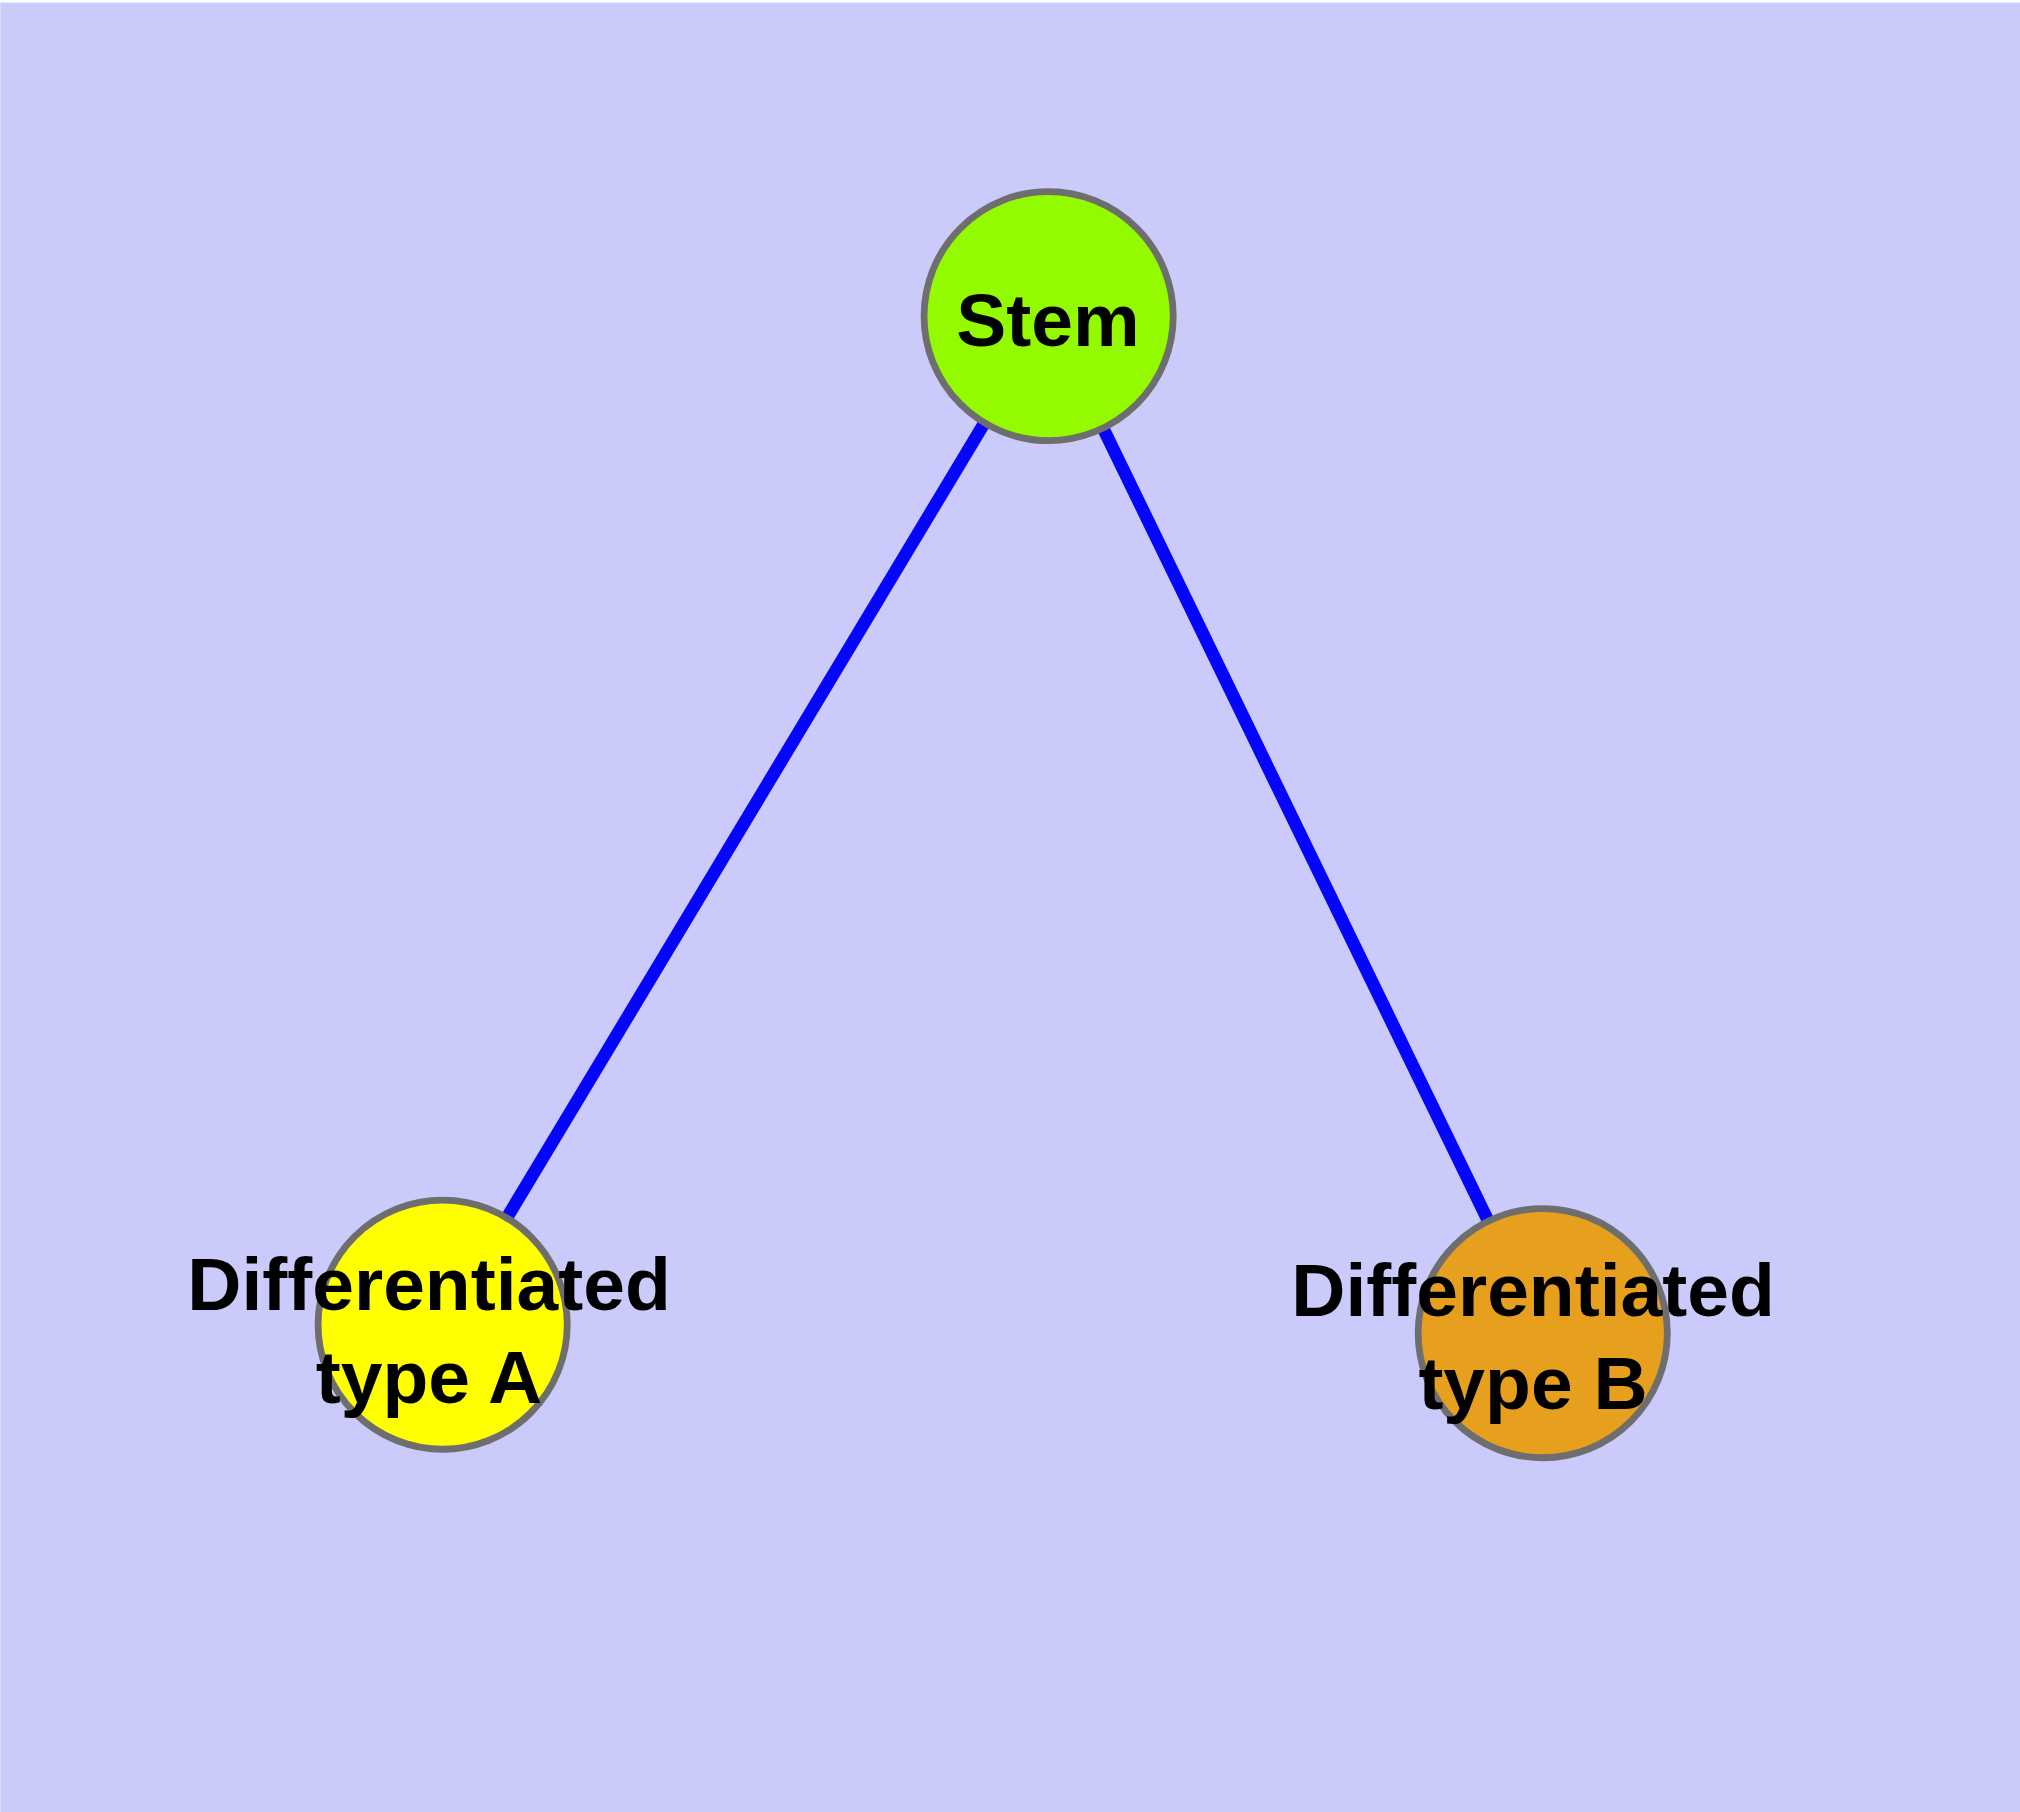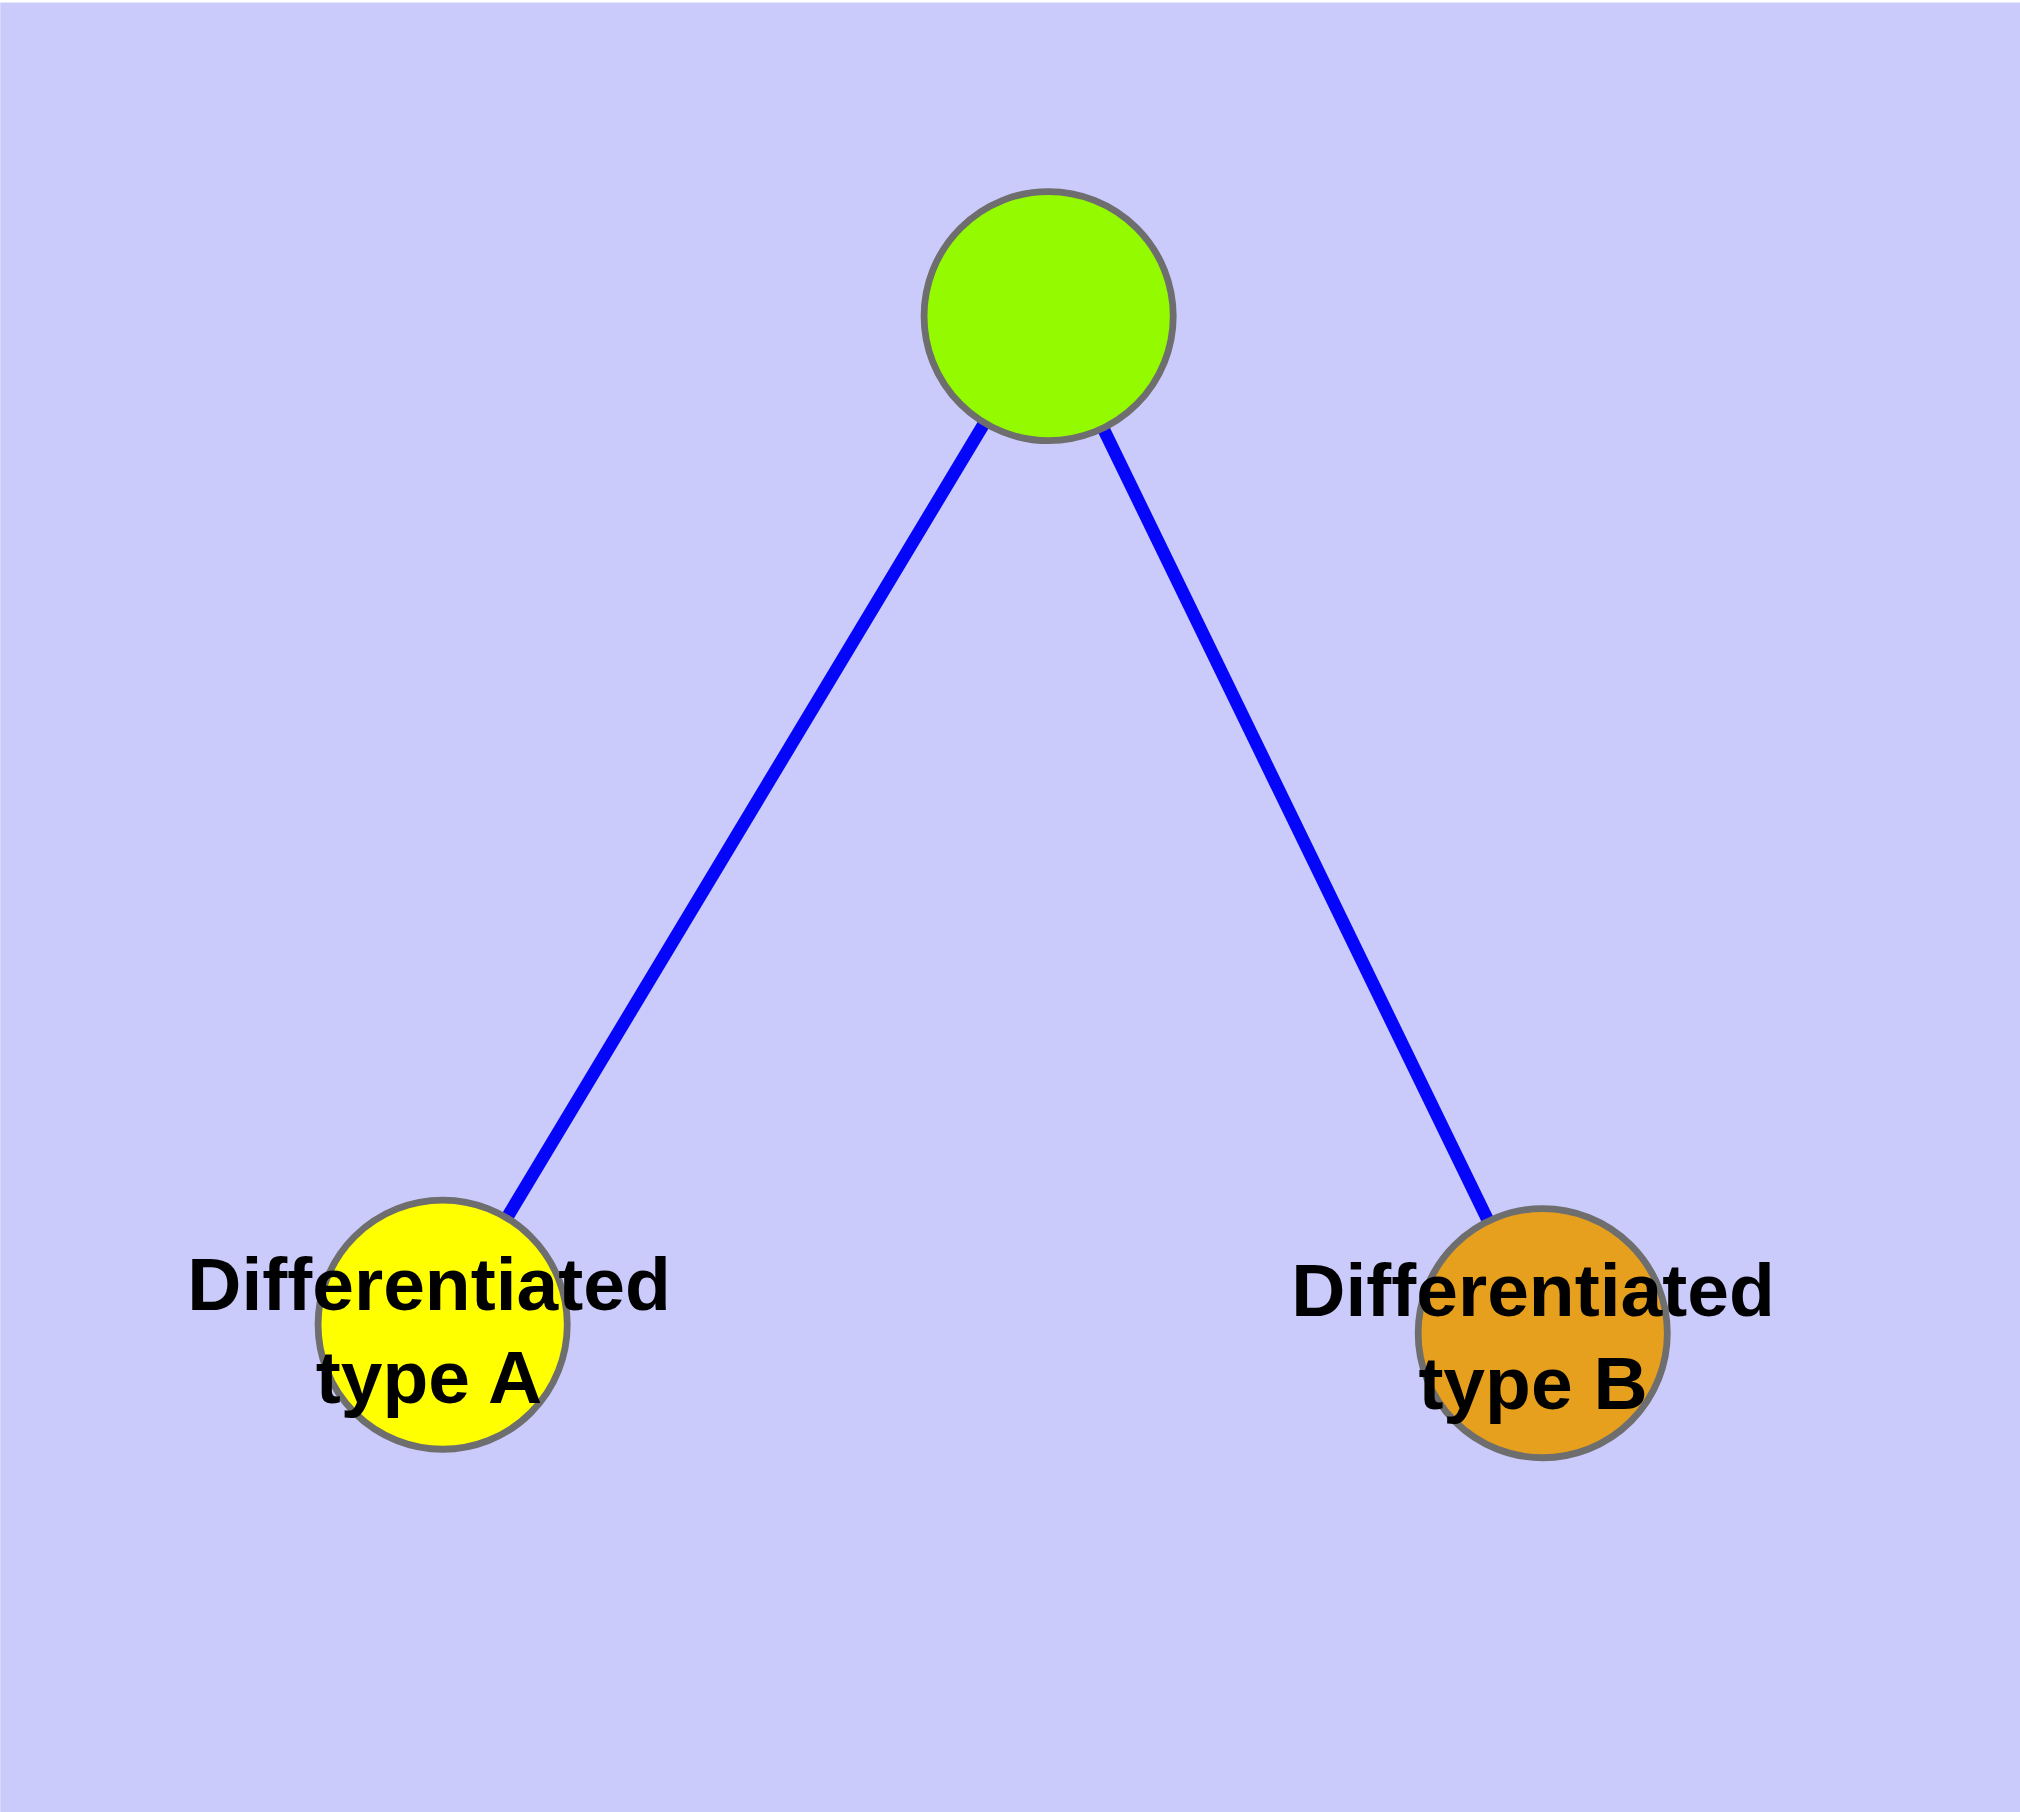--- a/index.html
+++ b/index.html
@@ -41,20 +41,21 @@
 
     <line x1="1237" y1="373" x2="1820" y2="1573" stroke-width="15" stroke="#0505FA"></line>
 
     <circle cx="1237" cy="373" r="147" stroke-width="8" fill="#93FA00" stroke="#6E6E6E"></circle>
 
     <circle cx="522" cy="1563" r="147" stroke-width="8" fill="#FFFF00" stroke="#6E6E6E"></circle>
 
     <circle cx="1820" cy="1573" r="147" stroke-width="8" fill="#E7A01E" stroke="#6E6E6E"></circle>
   </svg>
 
+  <div class="node-label label-stem">Stem</div>
 
   <div class="node-label label-a">Differentiated
 type A</div>
 
   <div class="node-label label-b">Differentiated
 type B</div>
 
 </div>
 
 

